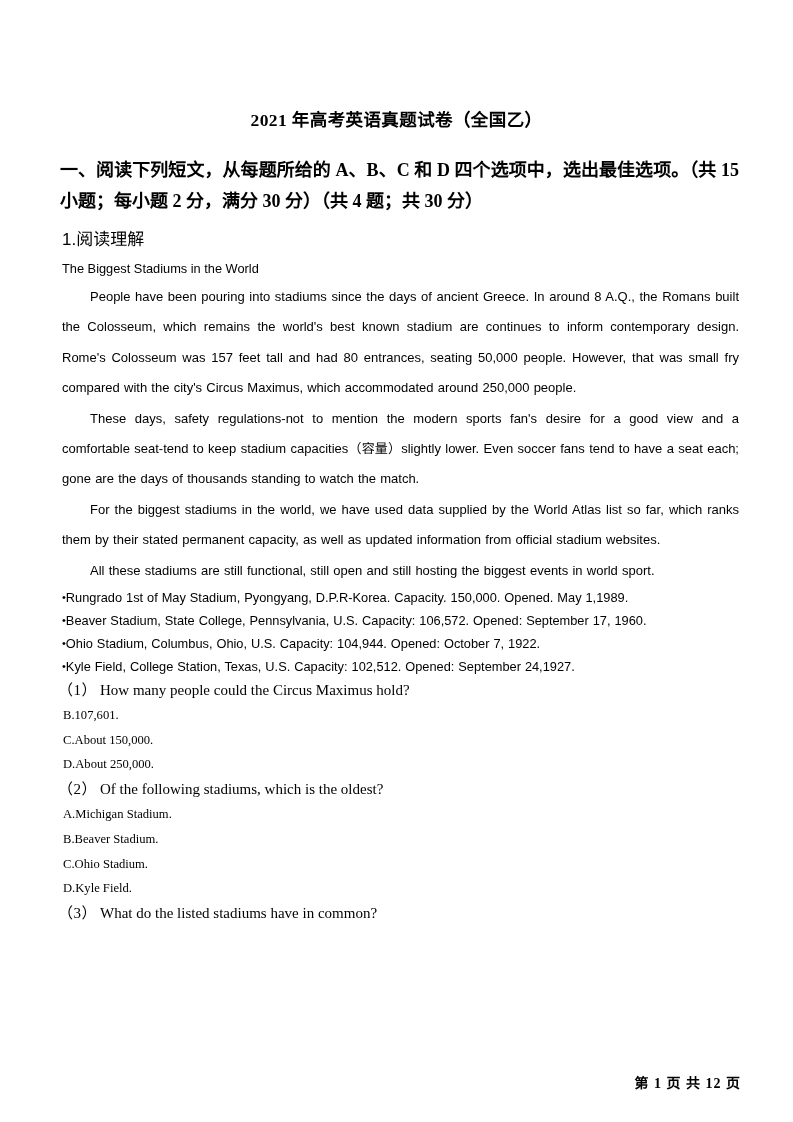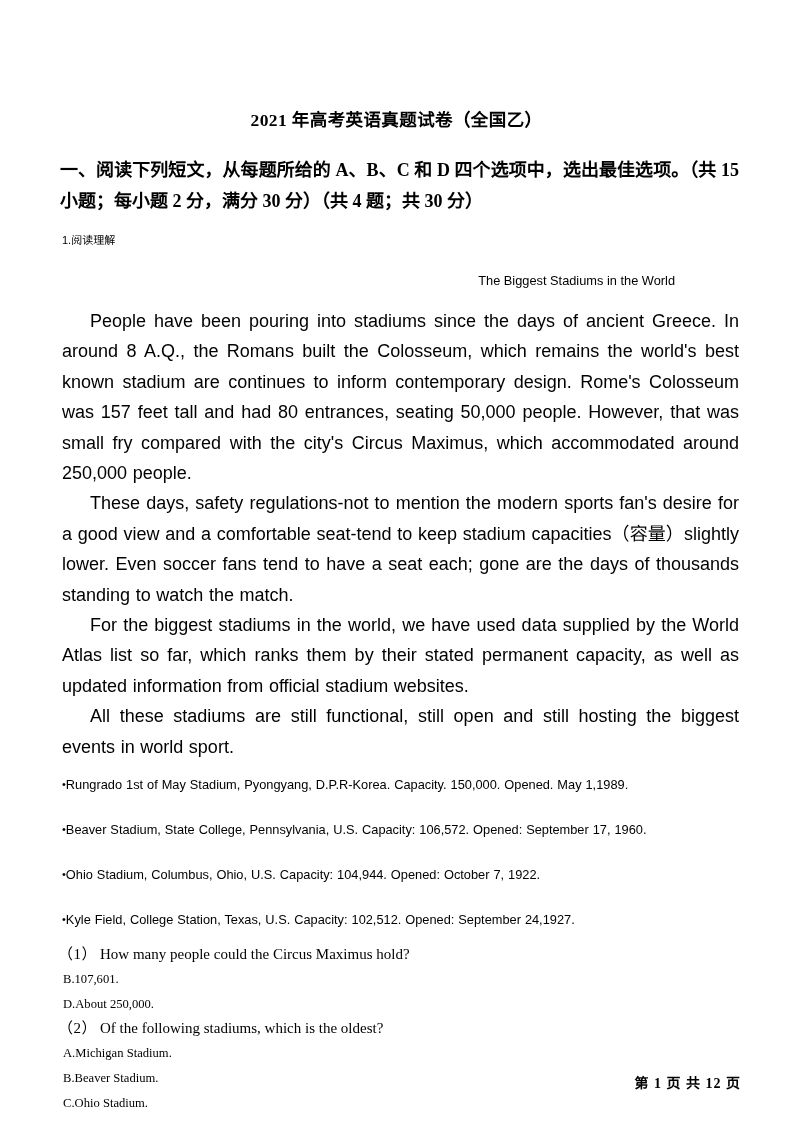--- a/index.html
+++ b/index.html
@@ -46,60 +46,60 @@
     margin: 0;
     padding-top: 24px;
     padding-left: 8px;
     padding-right: 2px;
     text-align: justify;
     text-justify: inter-ideograph;
   }
 
   
   .sub-item {
-    font-size: 11px;
+    font-size: 17px;
     line-height: 22px;
     margin: 0;
     padding-top: 12px;
     padding-left: 10px;
     font-family: "Liberation Sans", "DejaVu Sans", sans-serif;
   }
 
   
   .passage {
     padding-left: 10px;
     padding-right: 2px;
     font-family: "Liberation Sans", "DejaVu Sans", sans-serif;
   }
   .passage-title {
-    text-align: right;
+    text-align: left;
     font-size: 12.8px;
     line-height: 26px;
-    margin: 12px;
+    margin: 0;
     padding-top: 5px;
     padding-right: 52px;
   }
   .para {
-    font-size: 18px;
+    font-size: 13px;
     line-height: 30.4px;
     margin: 0;
     text-align: justify;
     text-indent: 28px;
     word-spacing: 0.6px;
   }
 
   
   .bullet-list {
     list-style: none;
     margin: 0;
     padding: 0;
   }
   .bullet-item {
     font-size: 12.8px;
-    line-height: 44px;
+    line-height: 23px;
     margin: 0;
     padding: 0;
     word-spacing: 0.4px;
     white-space: nowrap;
   }
   .bullet-dot {
     font-size: 11px;
     vertical-align: 1px;
   }
 
@@ -169,20 +169,21 @@
       <li class="bullet-item"><span class="bullet-dot">•</span><span>Beaver Stadium, State College, Pennsylvania, U.S. Capacity: 106,572. Opened: September 17, 1960.</span></li>
       <li class="bullet-item"><span class="bullet-dot">•</span><span>Ohio Stadium, Columbus, Ohio, U.S. Capacity: 104,944. Opened: October 7, 1922.</span></li>
       <li class="bullet-item"><span class="bullet-dot">•</span><span>Kyle Field, College Station, Texas, U.S. Capacity: 102,512. Opened: September 24,1927.</span></li>
     </ul>
 
   </div>
 
   <div class="question-block">
     <p class="question-stem"><span class="q-num">（1）</span><span class="q-text">How many people could the Circus Maximus hold?</span></p>
     <p class="option">B.107,601.</p>
+    <p class="option">C.About 150,000.</p>
     <p class="option">D.About 250,000.</p>
   </div>
 
   <div class="question-block">
     <p class="question-stem"><span class="q-num">（2）</span><span class="q-text">Of the following stadiums, which is the oldest?</span></p>
     <p class="option">A.Michigan Stadium.</p>
     <p class="option">B.Beaver Stadium.</p>
     <p class="option">C.Ohio Stadium.</p>
     <p class="option">D.Kyle Field.</p>
   </div>

